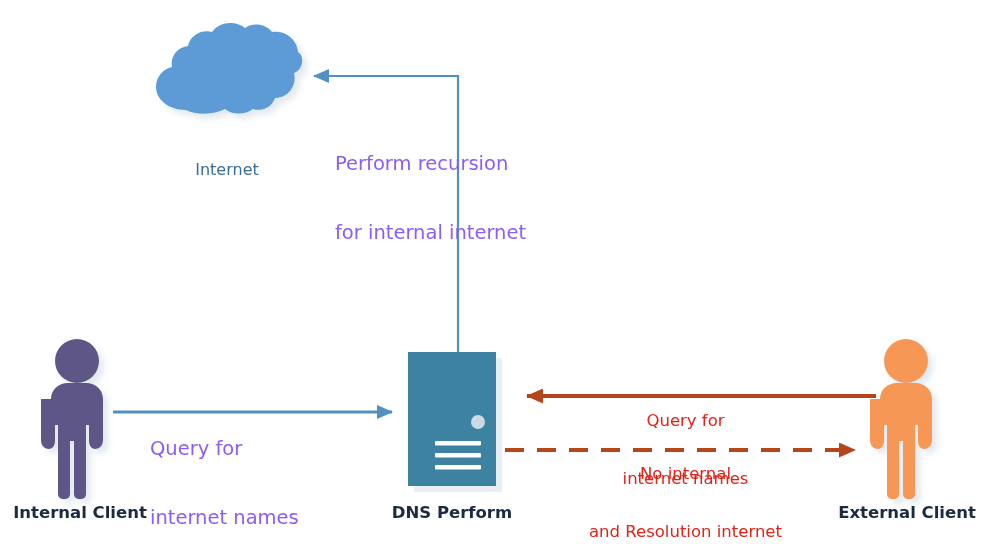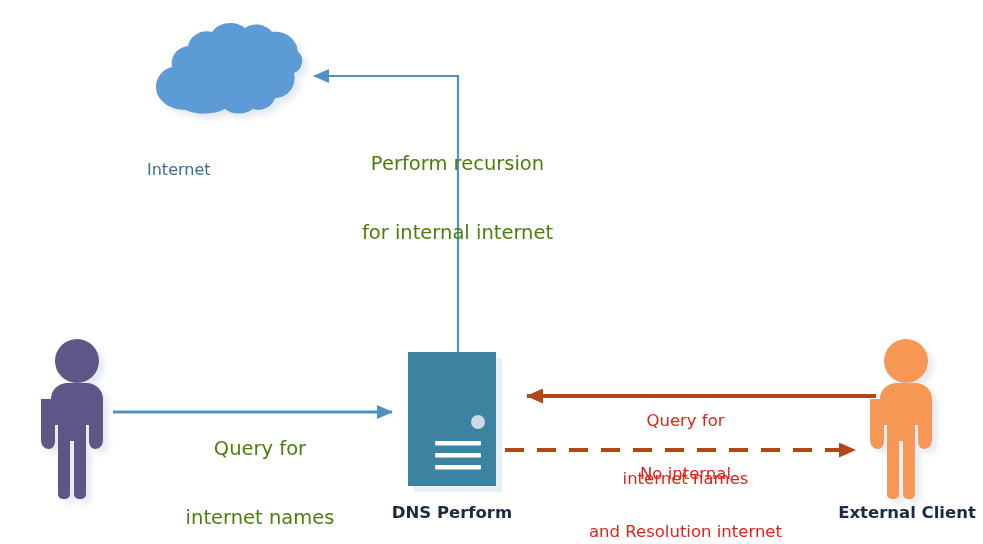--- a/index.html
+++ b/index.html
@@ -28,27 +28,27 @@
   }
   .lbl-node {
     font-size: 16.5px;
     font-weight: bold;
     color: #1b2a41;
     text-align: center;
   }
   .lbl-internet {
     font-size: 16px;
     color: #3b6e92;
-    text-align: left;
+    text-align: center;
     font-weight: normal;
   }
   .lbl-blue {
     font-size: 19.5px;
-    color: #4d7c0f;
-    text-align: center;
+    color: #8b5cf6;
+    text-align: left;
     font-weight: normal;
   }
   .lbl-red {
     font-size: 16.5px;
     color: #e02217;
     text-align: center;
     font-weight: normal;
   }
   
   #label-internal-client { left: 0px;   top: 503px; width: 160px; }
@@ -202,18 +202,19 @@
   <div class="lbl lbl-red" id="label-query-external">
     <div>Query for</div>
     <div>internet names</div>
   </div>
 
   <div class="lbl lbl-red" id="label-no-recursion">
     <div>No internal</div>
     <div>and Resolution internet</div>
   </div>
 
+  <div class="lbl lbl-node" id="label-internal-client">Internal Client</div>
 
   <div class="lbl lbl-node" id="label-dns-server">DNS Perform</div>
 
   <div class="lbl lbl-node" id="label-external-client">External Client</div>
 
 </div>
 
 </body></html>

